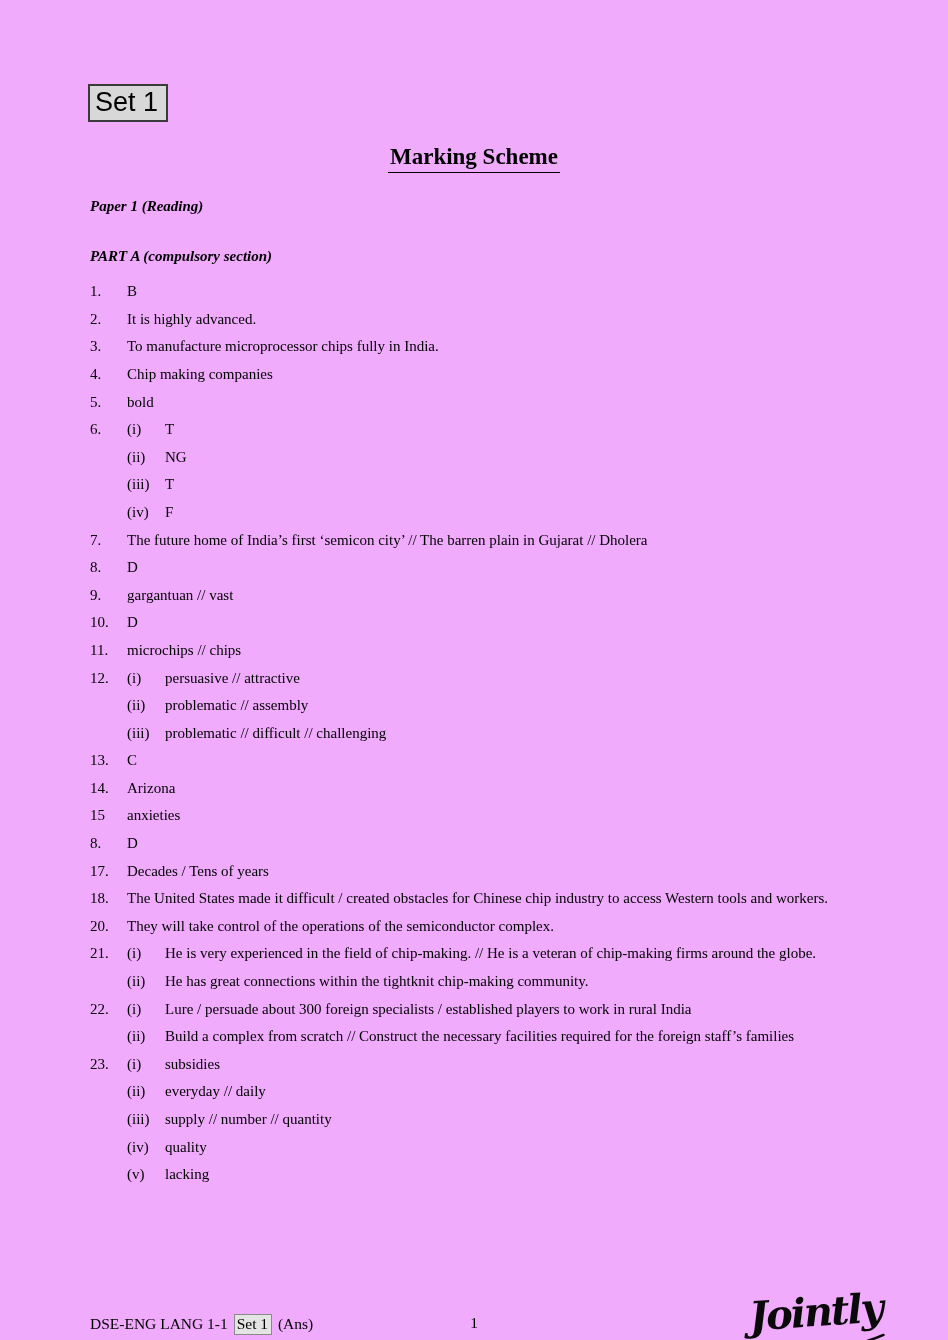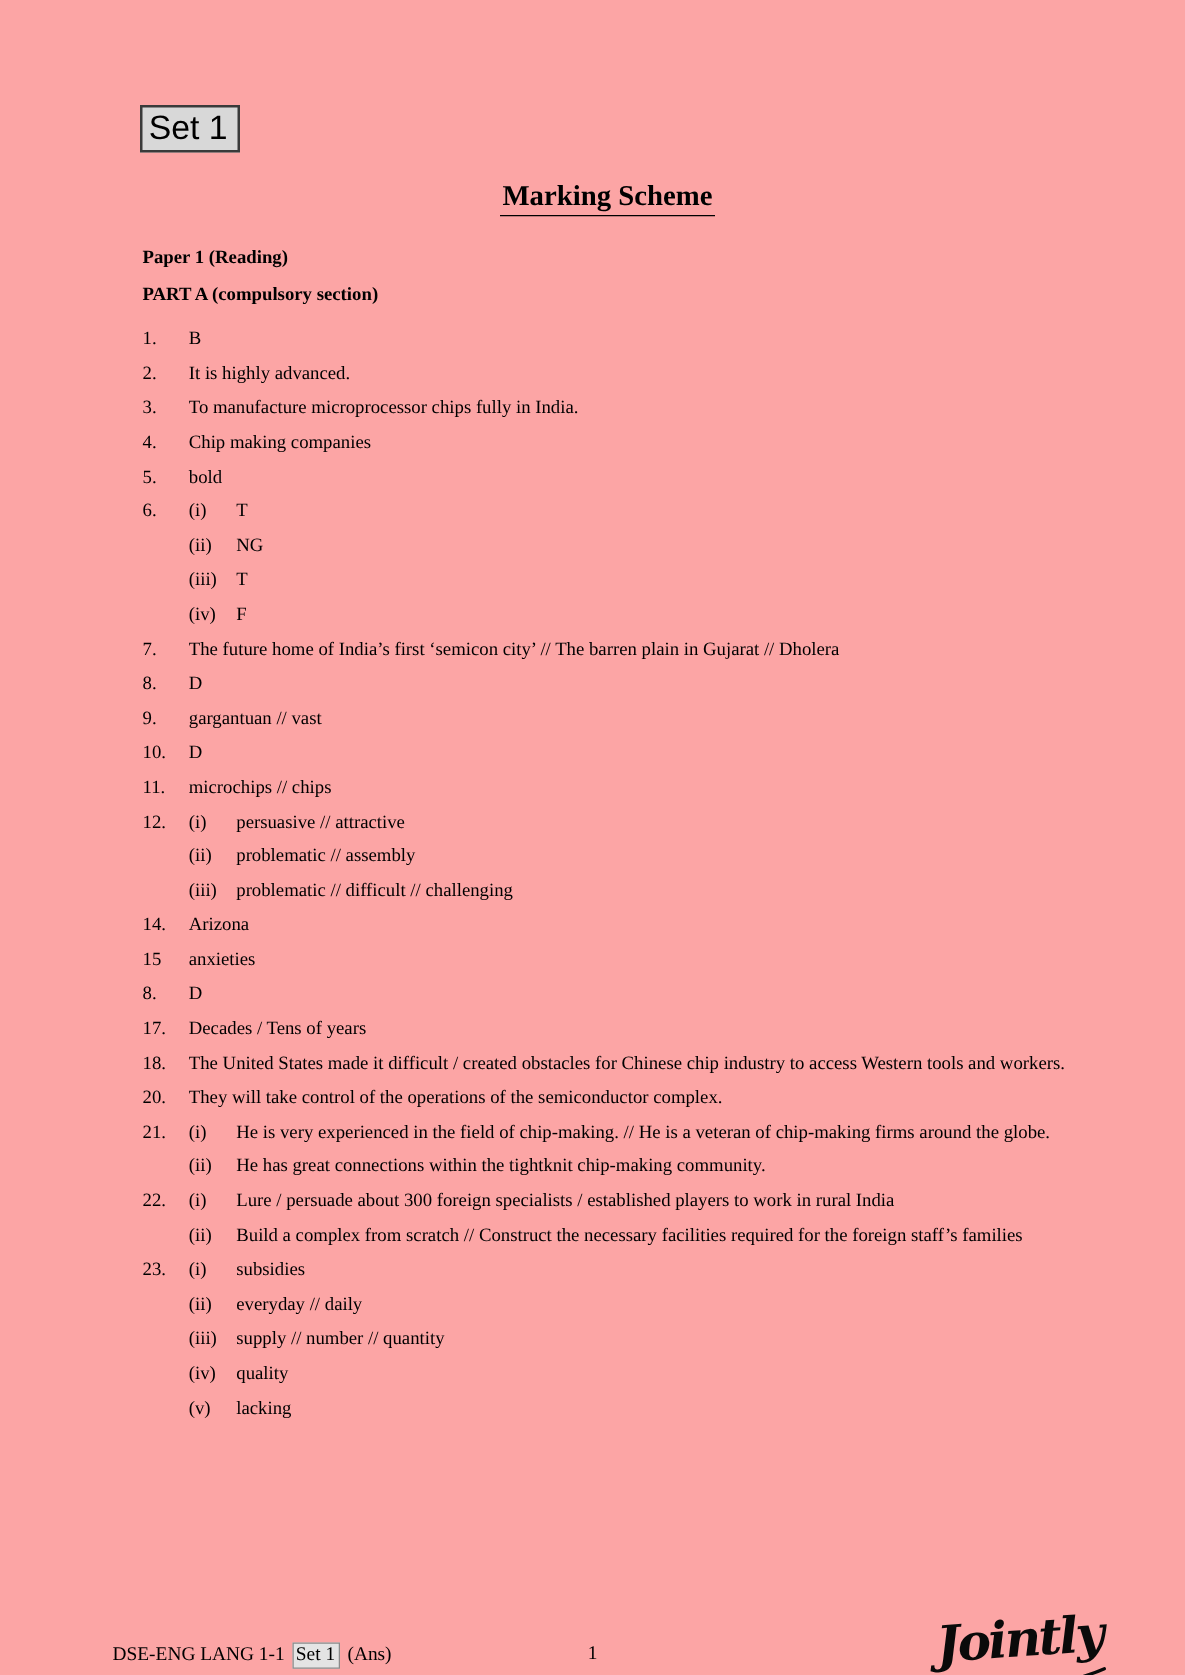--- a/index.html
+++ b/index.html
@@ -1,26 +1,25 @@
 <!DOCTYPE html>
 <html><head>
 <meta charset="utf-8">
 <style>
   * { margin: 0; padding: 0; box-sizing: border-box; }
   html, body { background: #ffffff; }
   .page {
     position: relative;
     width: 948px;
     height: 1340px;
-    background: #fca5a5;
+    background: #f0abfc;
     font-family: "Liberation Serif", serif;
     font-size: 15px;
     color: #000000;
     overflow: hidden;
-    padding-left: 24px;
   }
   .set-badge {
     display: inline-block;
     margin: 84px 0 0 88px;
     background: #d8d8d8;
     border: 2px solid #3a3a3a;
     padding: 1px 8px 3px 5px;
     font-family: "Liberation Sans", sans-serif;
     font-size: 27px;
     line-height: 30px;
@@ -36,23 +35,24 @@
     display: inline-block;
     border-bottom: 1.5px solid #000;
     padding: 0 2px 2px 2px;
   }
   .content {
     padding: 0 40px 0 90px;
   }
   .section-heading {
     font-weight: bold;
     line-height: 27.6px;
+    font-style: italic;
   }
   .section-heading.first { margin-top: 20px; }
-  .section-heading.second { margin-top: 2px; }
+  .section-heading.second { margin-top: 22px; }
   .answers { margin-top: 8px; }
   .row {
     display: flex;
     line-height: 27.6px;
     align-items: baseline;
   }
   .col-num { width: 37px; flex: none; }
   .col-sub { width: 38px; flex: none; }
   .col-text { flex: 1; }
   .footer {
@@ -185,20 +185,24 @@
         </div>
         <div class="row">
           <span class="col-num"></span>
           <span class="col-sub">(ii)</span>
           <span class="col-text">problematic // assembly</span>
         </div>
         <div class="row">
           <span class="col-num"></span>
           <span class="col-sub">(iii)</span>
           <span class="col-text">problematic // difficult // challenging</span>
+        </div>
+        <div class="row">
+          <span class="col-num">13.</span>
+          <span class="col-text">C</span>
         </div>
         <div class="row">
           <span class="col-num">14.</span>
           <span class="col-text">Arizona</span>
         </div>
         <div class="row">
           <span class="col-num">15</span>
           <span class="col-text">anxieties</span>
         </div>
         <div class="row">

